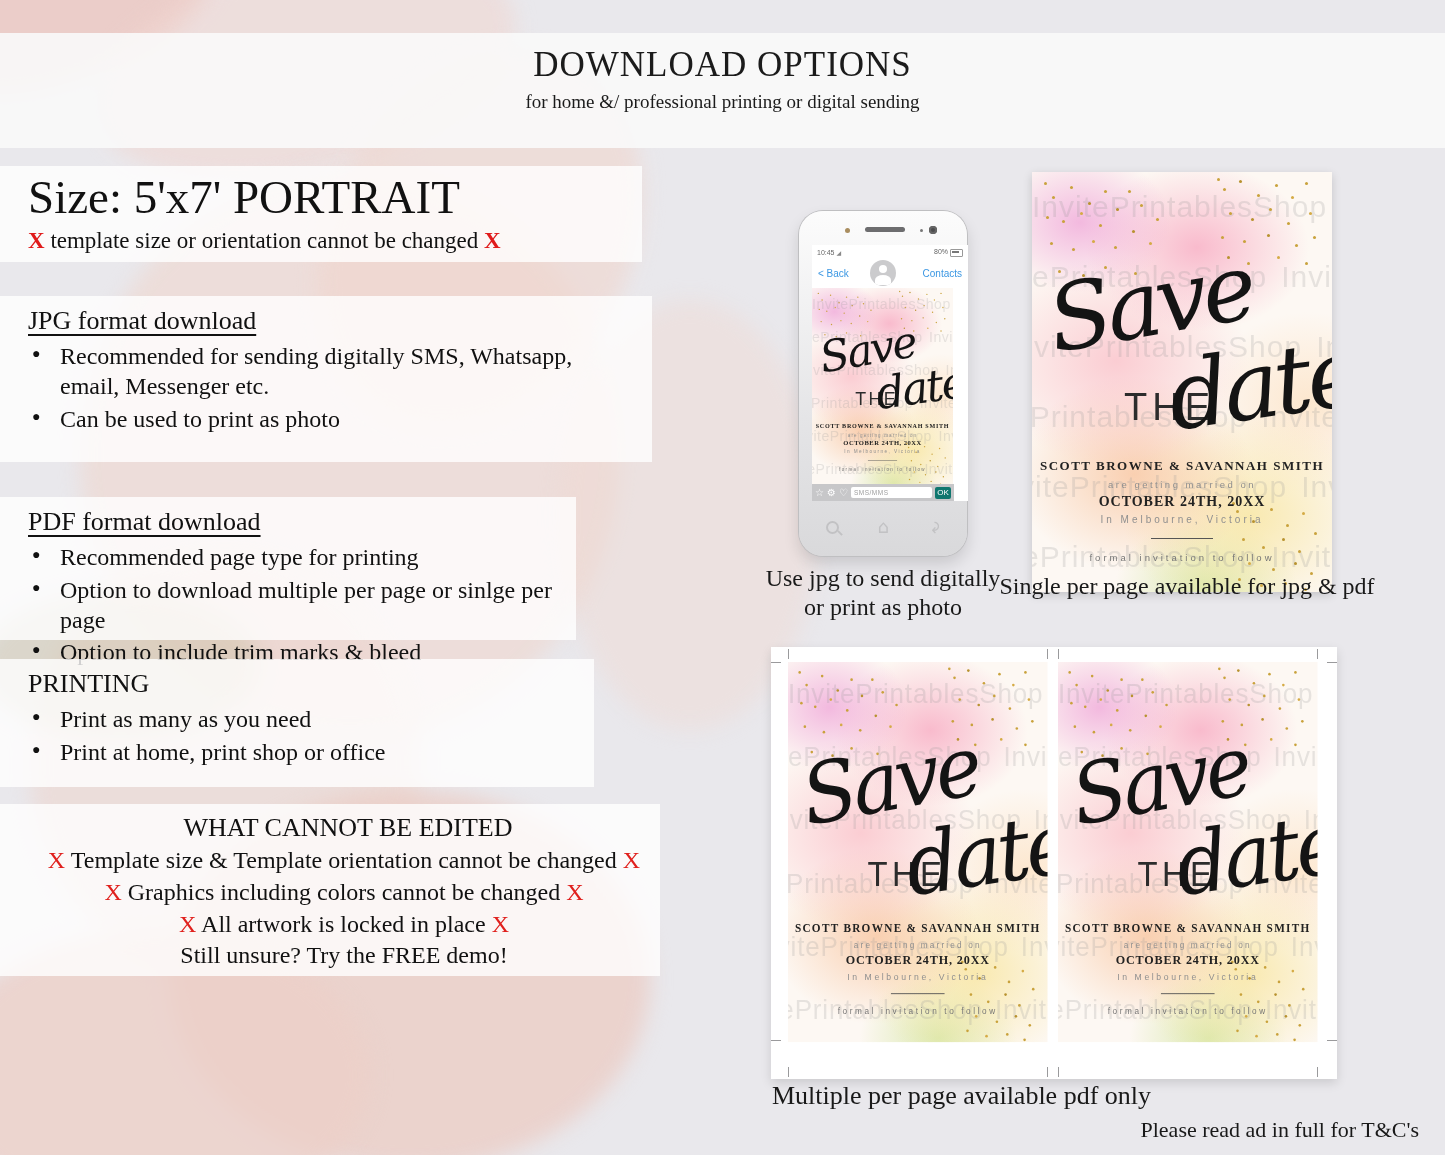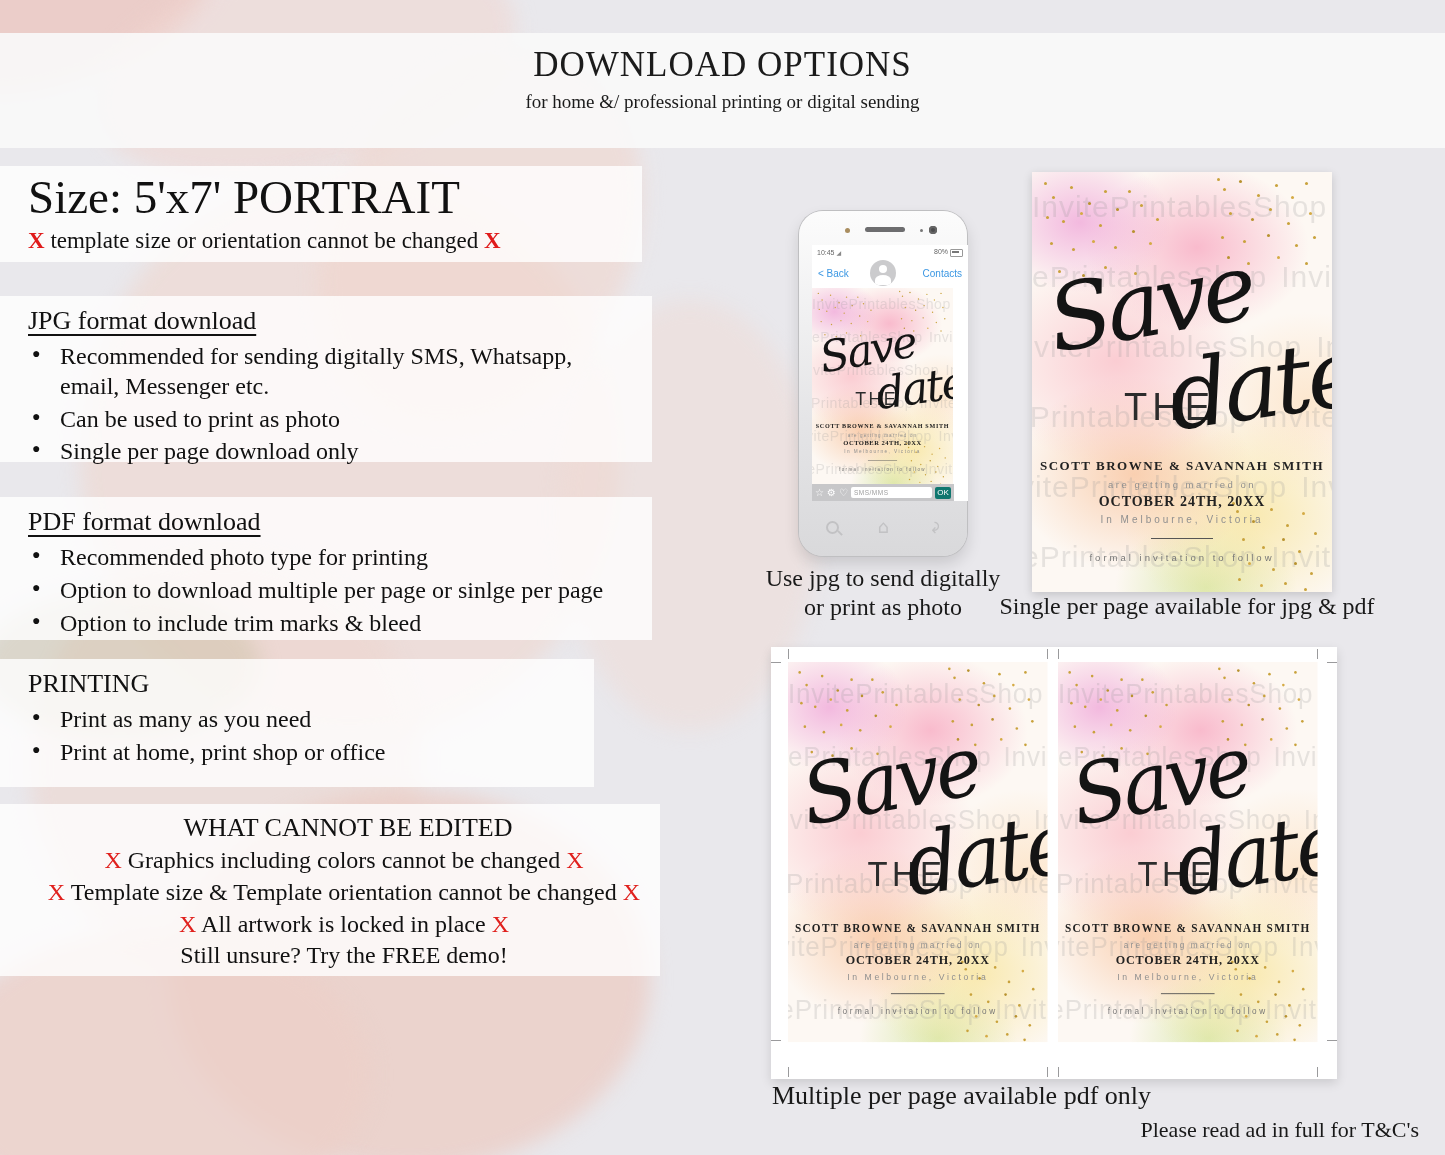--- a/index.html
+++ b/index.html
@@ -22,40 +22,40 @@
   
   .header-band{position:absolute;left:0;top:33px;width:100%;height:115px;
     background:rgba(250,249,250,.9);z-index:1;text-align:center;}
   .h-title{font-size:35px;letter-spacing:1px;margin-top:12px;color:#1b1b1b;}
   .h-sub{font-size:19px;margin-top:6px;color:#1b1b1b;}
 
   
   .band{position:absolute;left:0;background:rgba(255,255,255,.8);z-index:1;padding:0 0 0 28px;box-sizing:border-box;}
   .b-size{top:166px;width:642px;height:96px;}
   .b-jpg{top:296px;width:652px;height:166px;}
-  .b-pdf{top:497px;width:652px;height:143px;}
+  .b-pdf{top:497px;width:576px;height:143px;}
   .b-print{top:659px;width:594px;height:128px;}
   .b-edit{top:804px;width:660px;height:172px;text-align:center;}
   .size-title{font-size:47px;line-height:1;margin-top:8px;color:#111;}
   .size-note{font-size:23px;margin-top:7px;color:#111;}
   .rx{color:#e01b1b;font-weight:bold;}
   .rx2{color:#e0201d;}
   .sec-title{font-size:26px;margin-top:10px;color:#111;}
   .u{text-decoration:underline;text-underline-offset:5px;}
   ul.blist{list-style:none;margin:6px 0 0 0;padding:0;font-size:24px;line-height:1.24;color:#111;max-width:608px;}
   ul.blist li{position:relative;padding-left:32px;margin-top:3px;}
   ul.blist li::before{content:"●";position:absolute;left:4px;top:3px;font-size:14px;}
   .xline{font-size:24px;line-height:1.26;color:#111;margin-top:2px;}
   .edit-title{font-size:26px;margin-top:9px;margin-left:8px;color:#111;}
   .still{font-size:24px;margin-top:2px;color:#111;}
 
   
   .cap{position:absolute;z-index:2;color:#191919;}
   .cap-phone{left:733px;top:564px;width:300px;text-align:center;font-size:24px;line-height:29px;}
-  .cap-single{left:987px;top:593px;width:400px;text-align:center;font-size:24px;}
+  .cap-single{left:987px;top:573px;width:400px;text-align:center;font-size:24px;}
   .cap-multi{left:772px;top:1081px;font-size:26px;}
   .cap-terms{right:26px;top:1117px;font-size:22px;}
 
   
   .invite{position:relative;width:300px;height:420px;overflow:hidden;
     background:
       radial-gradient(130px 100px at 16% 12%, rgba(238,158,214,.70), rgba(238,158,214,0) 70%),
       radial-gradient(160px 120px at 55% 18%, rgba(248,176,198,.85), rgba(248,176,198,0) 70%),
       radial-gradient(190px 150px at 28% 45%, rgba(250,188,198,.72), rgba(250,188,198,0) 70%),
       radial-gradient(170px 140px at 34% 72%, rgba(248,196,158,.78), rgba(248,196,158,0) 70%),
@@ -161,51 +161,50 @@
     <span>template size or orientation cannot be changed</span>
     <span class="rx">X</span>
   </div>
 </div>
 
 <div class="band b-jpg">
   <div class="sec-title u">JPG format download</div>
   <ul class="blist">
     <li><span>Recommended for sending digitally SMS, Whatsapp, email, Messenger etc.</span></li>
     <li><span>Can be used to print as photo</span></li>
-    <li><span>Single per page download only</span></li>
   </ul>
 </div>
 
 <div class="band b-pdf">
   <div class="sec-title u">PDF format download</div>
   <ul class="blist">
-    <li><span>Recommended photo type for printing</span></li>
+    <li><span>Recommended page type for printing</span></li>
     <li><span>Option to download multiple per page or sinlge per page</span></li>
     <li><span>Option to include trim marks &amp; bleed</span></li>
   </ul>
 </div>
 
 <div class="band b-print">
   <div class="sec-title">PRINTING</div>
   <ul class="blist">
     <li><span>Print as many as you need</span></li>
     <li><span>Print at home, print shop or office</span></li>
   </ul>
 </div>
 
 <div class="band b-edit">
   <div class="edit-title">WHAT CANNOT BE EDITED</div>
   <div class="xline">
     <span class="rx2">X</span>
+    <span>Template size &amp; Template orientation cannot be changed</span>
+    <span class="rx2">X</span>
+  </div>
+  <div class="xline">
+    <span class="rx2">X</span>
     <span>Graphics including colors cannot be changed</span>
-    <span class="rx2">X</span>
-  </div>
-  <div class="xline">
-    <span class="rx2">X</span>
-    <span>Template size &amp; Template orientation cannot be changed</span>
     <span class="rx2">X</span>
   </div>
   <div class="xline">
     <span class="rx2">X</span>
     <span>All artwork is locked in place</span>
     <span class="rx2">X</span>
   </div>
   <div class="still">Still unsure? Try the FREE demo!</div>
 </div>
 

